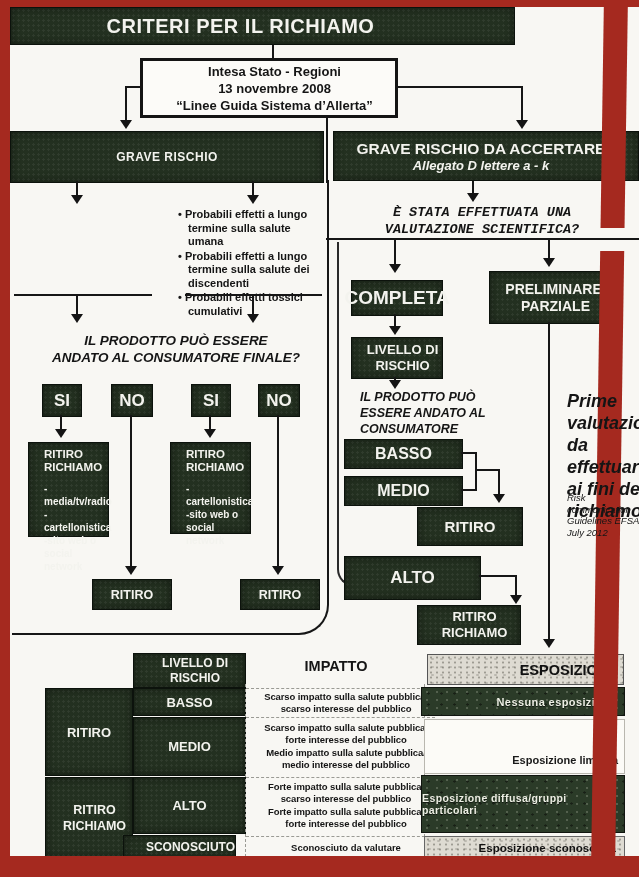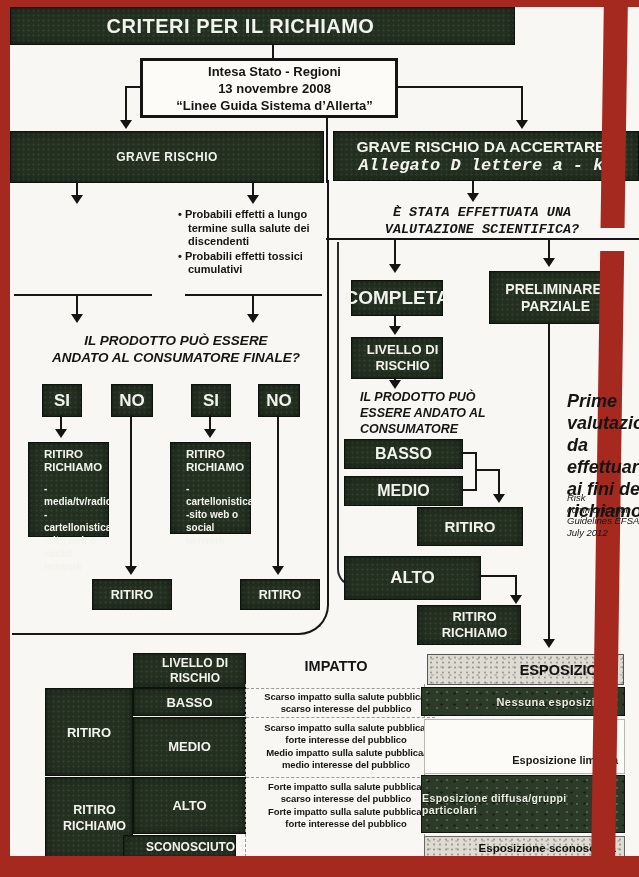--- a/index.html
+++ b/index.html
@@ -57,34 +57,35 @@
   <div class="hline" style="left:396px;top:86px;width:127px;"></div>
   <div class="vline" style="left:521px;top:86px;height:35px;"></div>
   <div class="ah" style="left:516px;top:120px;"></div>
   <div class="vline" style="left:326px;top:117px;height:66px;"></div>
 
   <div class="gbox" style="left:10px;top:131px;width:312px;height:50px;font-size:12px;letter-spacing:.5px;">
     <span>GRAVE RISCHIO</span>
   </div>
   <div class="gbox" style="left:333px;top:131px;width:306px;height:50px;flex-direction:column;padding-right:10px;box-sizing:border-box;">
     <span style="font-size:15.5px;">GRAVE RISCHIO DA ACCERTARE</span>
-    <span class="bolditalic" style="font-size:17px;font-family:Liberation Mono, monospace;">Allegato D lettere a - k</span>
+    <span class="bolditalic" style="font-size:13px;">Allegato D lettere a - k</span>
   </div>
 
   <div class="abs" style="left:12px;top:180px;width:315px;height:453px;border-right:2px solid #161616;
               border-bottom:2px solid #161616;border-bottom-right-radius:30px;"></div>
   <div class="abs" style="left:337px;top:242px;width:24px;height:343px;border-left:2px solid #2a2a2a;
               border-bottom:2px solid #2a2a2a;border-bottom-left-radius:18px;"></div>
 
   <div class="vline" style="left:76px;top:181px;height:16px;"></div>
   <div class="ah" style="left:71px;top:195px;"></div>
   <div class="vline" style="left:252px;top:181px;height:16px;"></div>
   <div class="ah" style="left:247px;top:195px;"></div>
 
   <ul class="bullets abs" style="left:178px;top:208px;width:146px;font-size:11px;line-height:13.5px;">
+      <li>Probabili effetti a lungo termine sulla salute umana</li>
       <li>Probabili effetti a lungo termine sulla salute dei discendenti</li>
       <li>Probabili effetti tossici cumulativi</li>
     </ul>
 
   <div class="hline" style="left:14px;top:294px;width:138px;"></div>
   <div class="hline" style="left:185px;top:294px;width:137px;"></div>
   <div class="vline" style="left:76px;top:294px;height:22px;"></div>
   <div class="ah" style="left:71px;top:314px;"></div>
   <div class="vline" style="left:252px;top:294px;height:22px;"></div>
   <div class="ah" style="left:247px;top:314px;"></div>
@@ -250,20 +251,22 @@
               text-align:center;font-weight:bold;font-size:9.5px;line-height:12.5px;letter-spacing:-.1px;">Scarso impatto sulla salute pubblica/
 forte interesse del pubblico
 Medio impatto sulla salute pubblica/
 medio interesse del pubblico</div>
   <div class="abs pre" style="left:246px;top:777px;width:178px;height:55px;display:flex;align-items:center;justify-content:center;
               text-align:center;font-weight:bold;font-size:9.5px;line-height:12.5px;letter-spacing:-.1px;
               border-top:1px dashed #9a9a94;">Forte impatto sulla salute pubblica/
 scarso interesse del pubblico
 Forte impatto sulla salute pubblica/
 forte interesse del pubblico</div>
+  <div class="abs pre" style="left:246px;top:836px;width:178px;height:20px;display:flex;align-items:center;justify-content:center;
+              text-align:center;font-weight:bold;font-size:9.5px;border-top:1px dashed #9a9a94;">Sconosciuto da valutare</div>
 
   <div class="abs speckle-light" style="left:427px;top:654px;width:197px;height:31px;border:1px solid #555;display:flex;align-items:center;
               justify-content:flex-end;padding-right:5px;box-sizing:border-box;font-weight:bold;font-size:14.5px;color:#111;">
     <span>ESPOSIZIONE</span>
     </div>
   <div class="abs speckle-dark" style="left:421px;top:687px;width:204px;height:29px;display:flex;align-items:center;justify-content:flex-end;
               padding-right:8px;box-sizing:border-box;font-size:11px;">
     <span class="blurry">Nessuna esposizione</span>
     </div>
   <div class="abs" style="left:424px;top:719px;width:201px;height:55px;background:#fcfbf7;border:1px solid #b9b7af;

